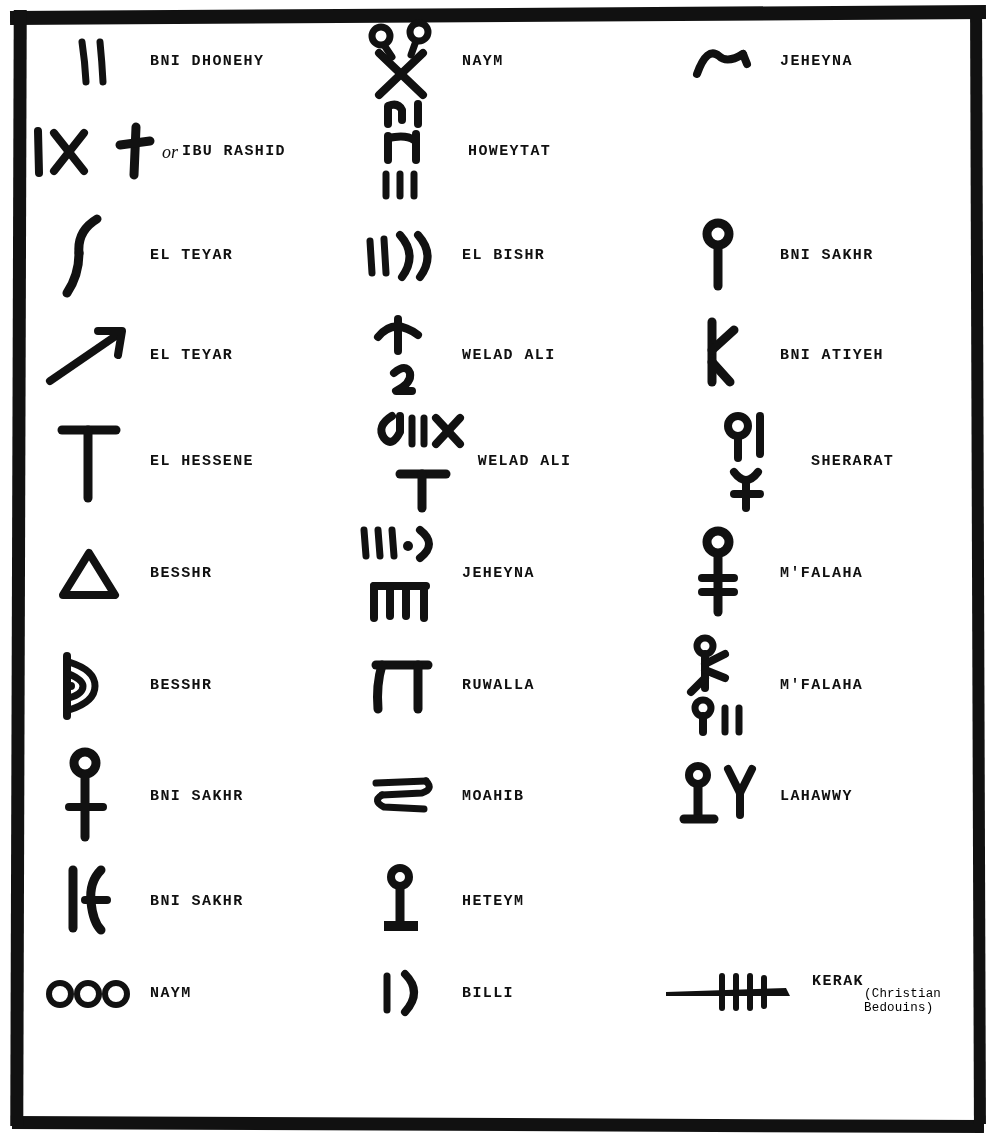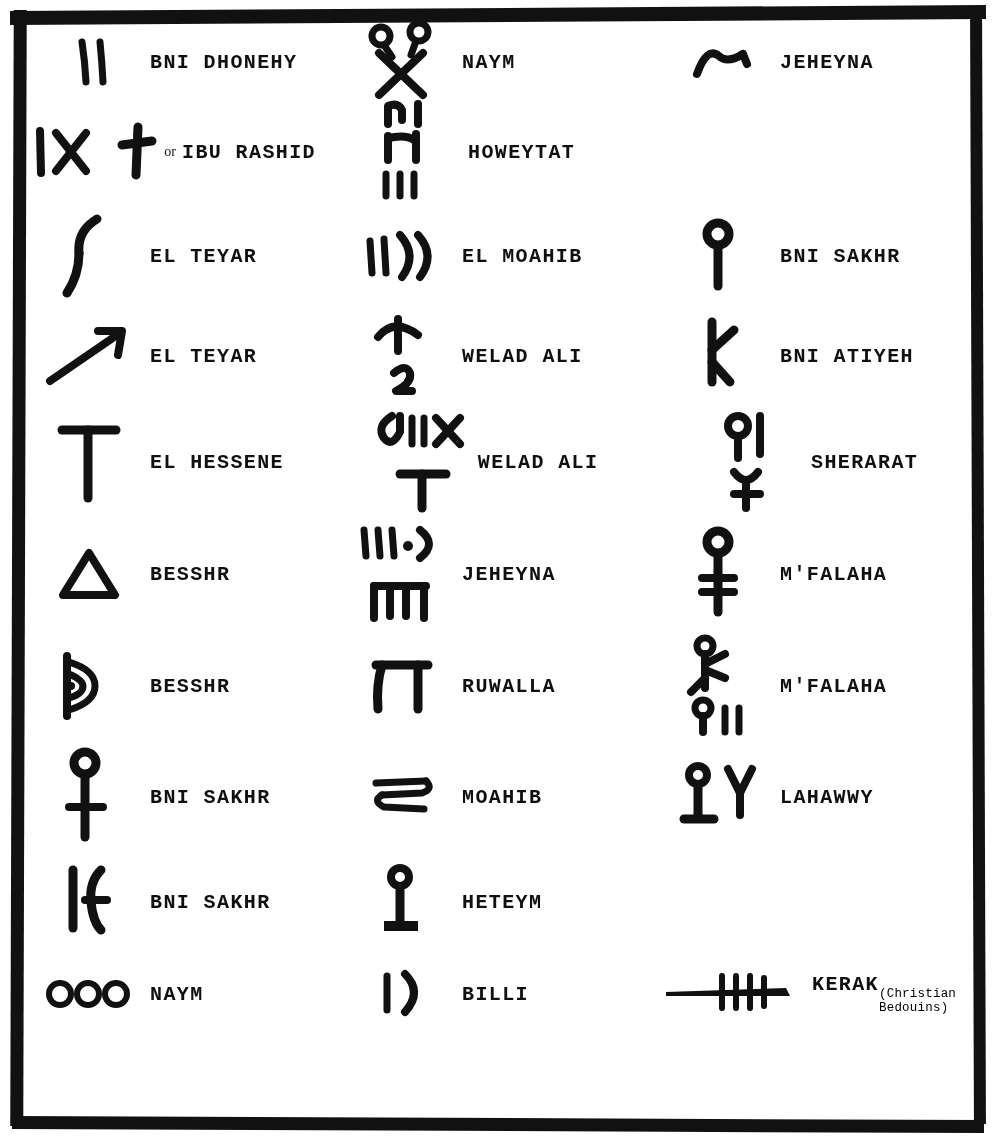--- a/index.html
+++ b/index.html
@@ -58,40 +58,41 @@
   .mark {
     width: 120px;
     min-width: 120px;
     display: flex;
     align-items: center;
     justify-content: center;
     color: #0f0f0f;
   }
   .mark.wide { width: 152px; min-width: 152px; }
   .label {
-    font-size: 20px;
+    font-size: 15px;
     letter-spacing: 1.4px;
     color: #101010;
     white-space: nowrap;
     line-height: 1.15;
     font-weight: 700;
     font-family: "Liberation Mono", "DejaVu Sans Mono", monospace;
   }
   .label-stack {
     display: flex;
     flex-direction: row;
   }
   .label-stack .sub {
     font-size: 12.5px;
     letter-spacing: 0.2px;
     font-weight: 400;
     margin-top: 14px;
   }
   .inline-or {
-    font-size: 14px;
+    font-size: 18px;
+    font-style: italic;
     padding: 0 6px 0 4px;
     font-family: "Liberation Serif", serif;
   }
   svg { display: block; overflow: visible; }
   .ink { stroke: #111111; fill: none; stroke-linecap: round; stroke-linejoin: round; }
   .inkfill { fill: #111111; stroke: none; }
   .r1 { height: 72px; }
   .r2 { height: 108px; }
   .r3 { height: 100px; }
   .r4 { height: 100px; }
@@ -190,21 +191,21 @@
       </div>
       <div class="cell col2">
         <div class="mark">
           <svg width="92" height="62" viewBox="0 0 92 62">
             <path class="ink" stroke-width="7" d="M14 16 L16 48"></path>
             <path class="ink" stroke-width="7" d="M28 14 L30 48"></path>
             <path class="ink" stroke-width="8" d="M44 10 Q62 30 46 52"></path>
             <path class="ink" stroke-width="8" d="M62 10 Q80 30 64 52"></path>
           </svg>
         </div>
-        <div class="label">EL MOAHIB</div>
+        <div class="label">EL BISHR</div>
       </div>
       <div class="cell col3">
         <div class="mark">
           <svg width="56" height="80" viewBox="0 0 56 80">
             <circle class="ink" stroke-width="9" cx="26" cy="18" r="11"></circle>
             <path class="ink" stroke-width="9" d="M26 30 L26 70"></path>
           </svg>
         </div>
         <div class="label">BNI SAKHR</div>
       </div>

